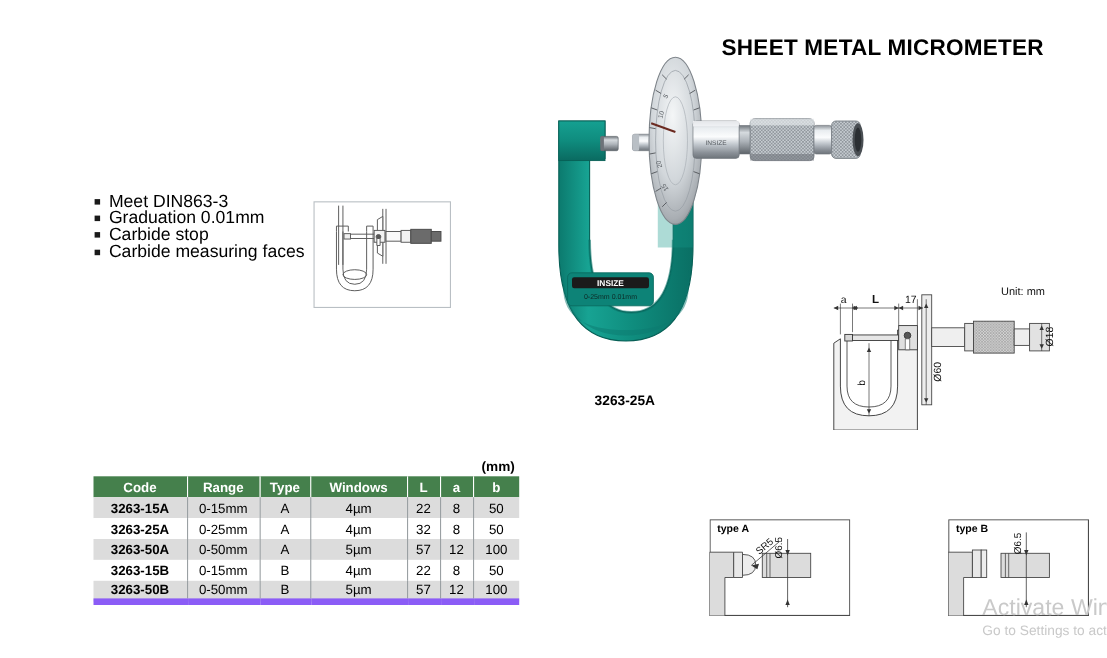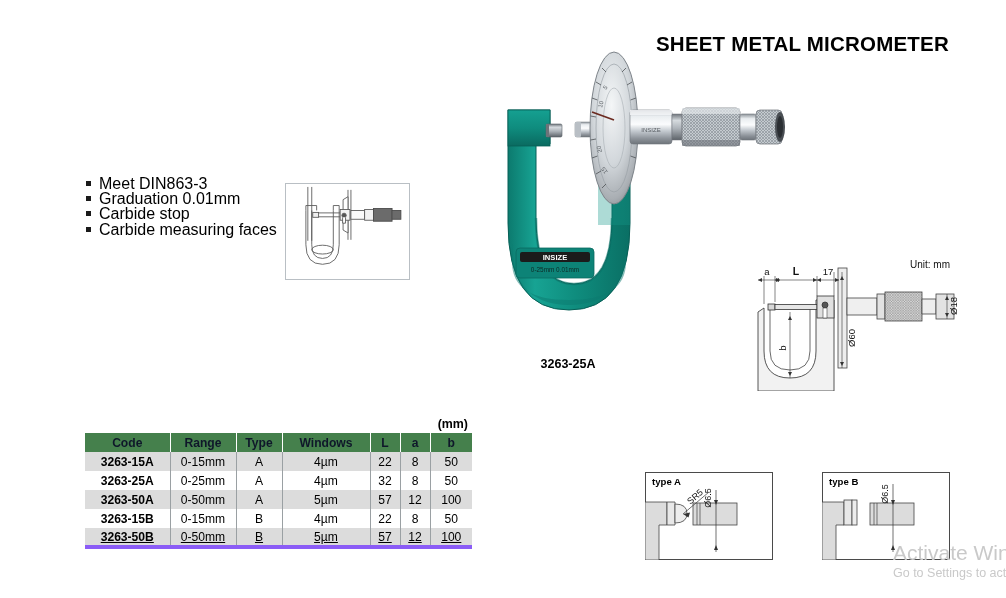--- a/index.html
+++ b/index.html
@@ -56,21 +56,21 @@
 
   
   #dimension-drawing {
     position: absolute; left: 742px; top: 256px;
     width: 264px; height: 135px;
   }
 
   
   .type-box { position: absolute; }
   #type-a-box { left: 645px; top: 472px; width: 116px; height: 88px; }
-  #type-b-box { left: 822px; top: 472px; width: 128px; height: 100px; }
+  #type-b-box { left: 862px; top: 472px; width: 128px; height: 100px; }
   .type-label {
     position: absolute; left: 7px; top: 4px;
     font-size: 9.6px; font-weight: bold; z-index: 3;
   }
 
   
   #table-unit {
     position: absolute; left: 447px; top: 417px;
     font-size: 12.4px; font-weight: bold;
     transform: translateX(-100%);
@@ -79,41 +79,41 @@
   }
 
   
   #spec-table {
     position: absolute; left: 85px; top: 433px;
     border-collapse: collapse;
     font-size: 12.1px;
   }
   #spec-table th {
     background: #45804c;
-    color: #0f172a;
+    color: #ffffff;
     font-weight: bold;
     height: 19px;
     padding: 0 4px;
     border-right: 1px solid #ffffff;
     text-align: center;
     white-space: nowrap;
   }
   #spec-table th:last-child { border-right: none; }
   #spec-table td {
     height: 19px;
     padding: 0 0;
     text-align: center;
     border-right: 1px solid #9aa0a3;
     white-space: nowrap;
   }
   #spec-table td:last-child { border-right: none; }
   #spec-table tbody tr:nth-child(odd)  td { background: #dcdcdc; }
   #spec-table tbody tr:nth-child(even) td { background: #ffffff; }
   #spec-table tbody td.c-code { font-weight: bold; text-align: center; }
-  #spec-table tbody tr:last-child td { border-bottom: 4px solid #8b5cf6; text-decoration: underline; }
+  #spec-table tbody tr:last-child td { border-bottom: 6px solid #8b5cf6; }
   .col-code { width: 85px; }
   .col-range { width: 66px; }
   .col-type { width: 46px; }
   .col-acc { width: 88px; }
   .col-l { width: 30px; }
   .col-a { width: 30px; }
   .col-b { width: 42px; }
 
   
   #watermark {

